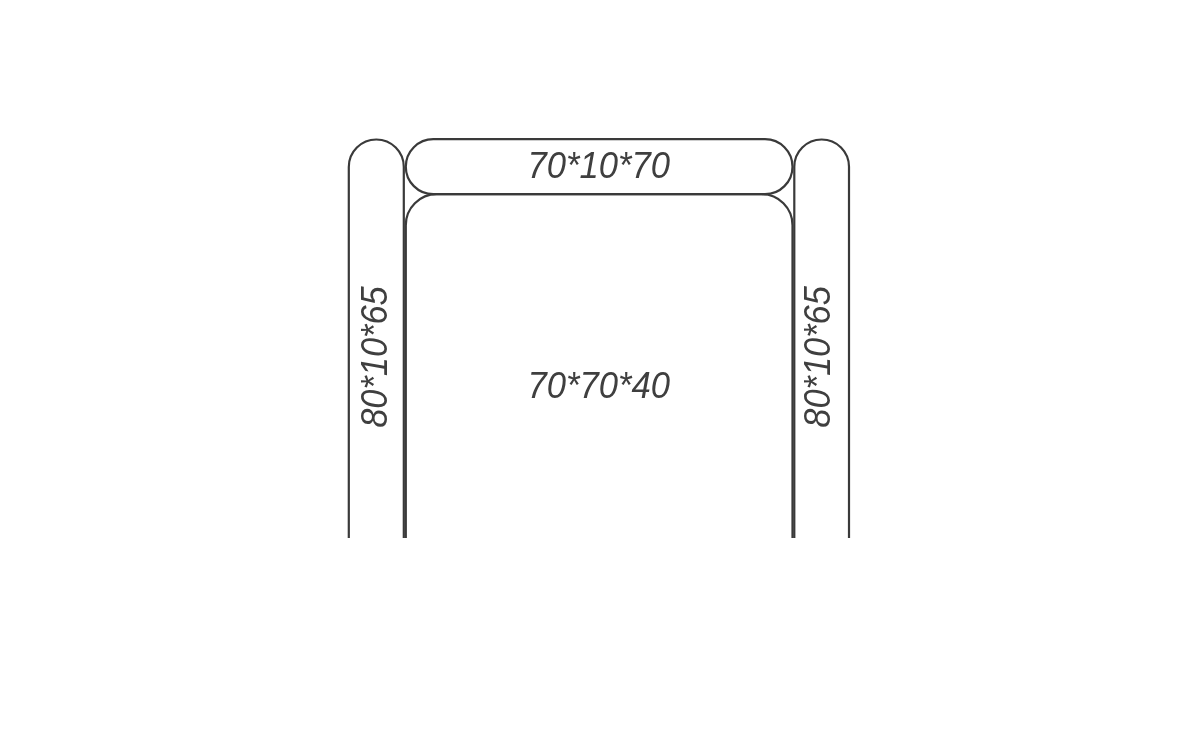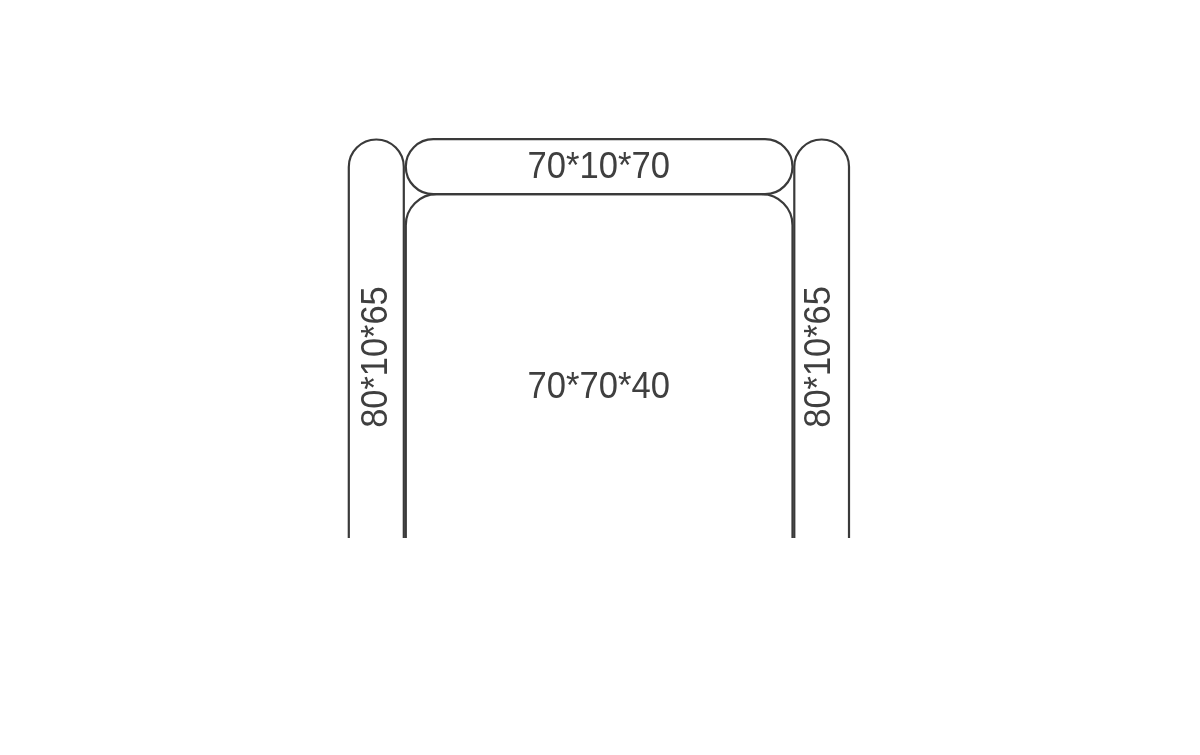--- a/index.html
+++ b/index.html
@@ -1,16 +1,16 @@
 <!DOCTYPE html>
 <html><head>
 <meta charset="utf-8">
 <style>
   html,body{margin:0;padding:0;background:#ffffff;}
-  .wrap{width:1200px;height:538px;position:relative;overflow:hidden;background:#ffffff;}
+  .wrap{width:1200px;height:538px;position:relative;overflow:hidden;background:#ffffff;font-style:italic;}
   svg{position:absolute;left:0;top:0;}
   text{font-family:"Liberation Sans",sans-serif;fill:#3f3f3f;}
 </style>
 </head>
 <body>
 <div class="wrap">
 <svg width="1200" height="755" viewBox="0 0 1200 755">
   <g fill="none" stroke="#3a3a3a" stroke-width="2.2">
 
     <rect x="348.8" y="139.5" width="55" height="442.2" rx="27.5" ry="27.5"></rect>

